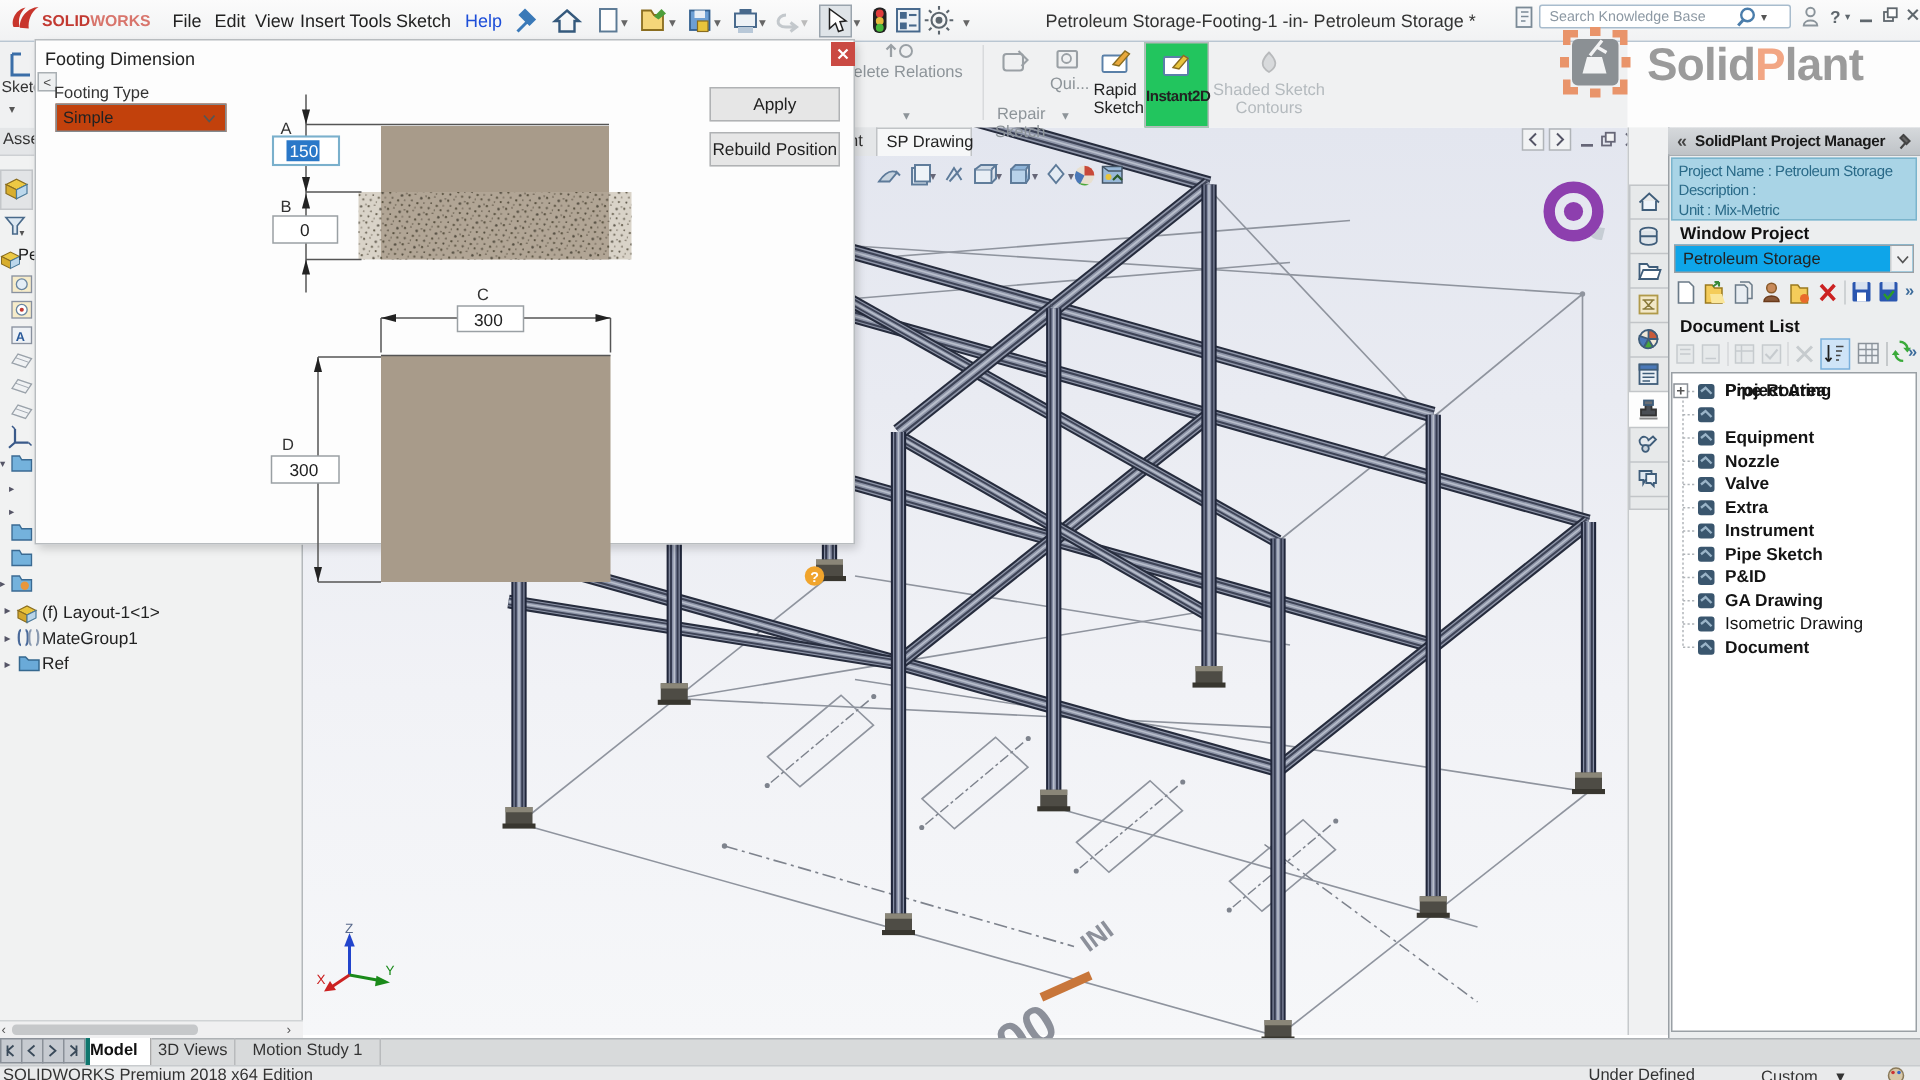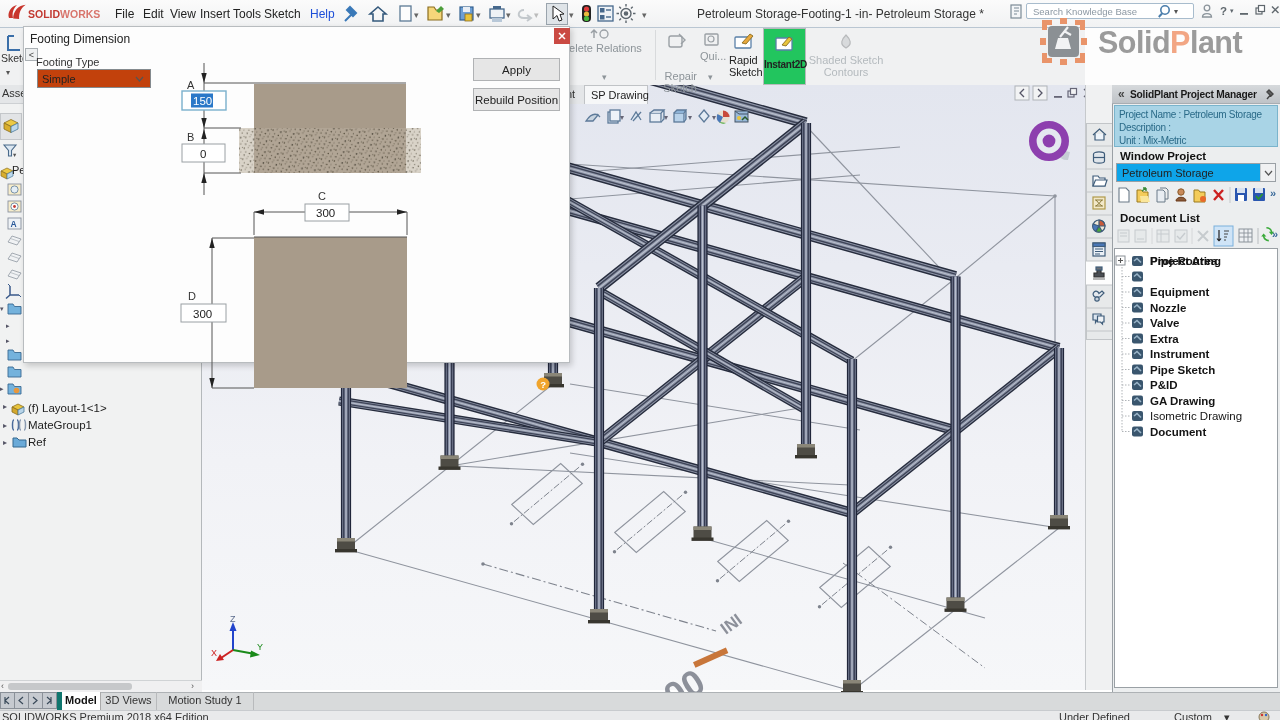--- a/index.html
+++ b/index.html
@@ -899,21 +899,21 @@
       <rect x="28.5" y="0.5" width="14" height="16"></rect>
       <rect x="42.5" y="0.5" width="14" height="16"></rect>
     </g>
  <g stroke="#3a4a5a" stroke-width="1.2" fill="none">
       <path d="M9 5 L5 8.5 L9 12 M5 5 L5 12"></path>
       <path d="M23 5 L19 8.5 L23 12"></path>
       <path d="M33 5 L37 8.5 L33 12"></path>
       <path d="M47 5 L51 8.5 L47 12 M51 5 L51 12"></path>
     </g>
 </svg>
-<div class="abs" style="left:57px;top:692px;width:44px;height:18px;background:#fff;border-left:5px solid #0f766e;border-right:1px solid #aaa;font-size:11px;font-weight:bold;color:#111;text-align:center;line-height:17px">Model</div>
+<div class="abs" style="left:57px;top:692px;width:44px;height:18px;background:#fff;border-left:3px solid #0f766e;border-right:1px solid #aaa;font-size:11px;font-weight:bold;color:#111;text-align:left;line-height:17px">Model</div>
 <div class="abs" style="left:101px;top:692px;width:56px;height:18px;border-right:1px solid #b8babc;font-size:11px;color:#333;text-align:center;line-height:17px">3D Views</div>
 <div class="abs" style="left:157px;top:692px;width:97px;height:18px;border-right:1px solid #b8babc;font-size:11px;color:#333;text-align:center;line-height:17px">Motion Study 1</div>
 <div class="abs" style="left:0;top:710px;width:1280px;height:10px;background:#e9eaeb;border-top:1px solid #c8cbce"></div>
 <div class="abs" style="left:2px;top:711px;font-size:11px;color:#333">SOLIDWORKS Premium 2018 x64 Edition</div>
 <div class="abs" style="left:1059px;top:711px;font-size:11px;color:#333">Under Defined</div>
 <div class="abs" style="left:1174px;top:711px;font-size:11px;color:#333">Custom&nbsp;&nbsp;&nbsp;&nbsp;▾</div>
 <svg class="abs" width="16" height="10" style="left:1256px;top:710px">
     <circle cx="8" cy="7" r="5" fill="#d8c8a8" stroke="#8a7a5a"></circle>
     <circle cx="6" cy="5" r="1.2" fill="#c33"></circle>
     <circle cx="10" cy="5" r="1.2" fill="#36c"></circle>

